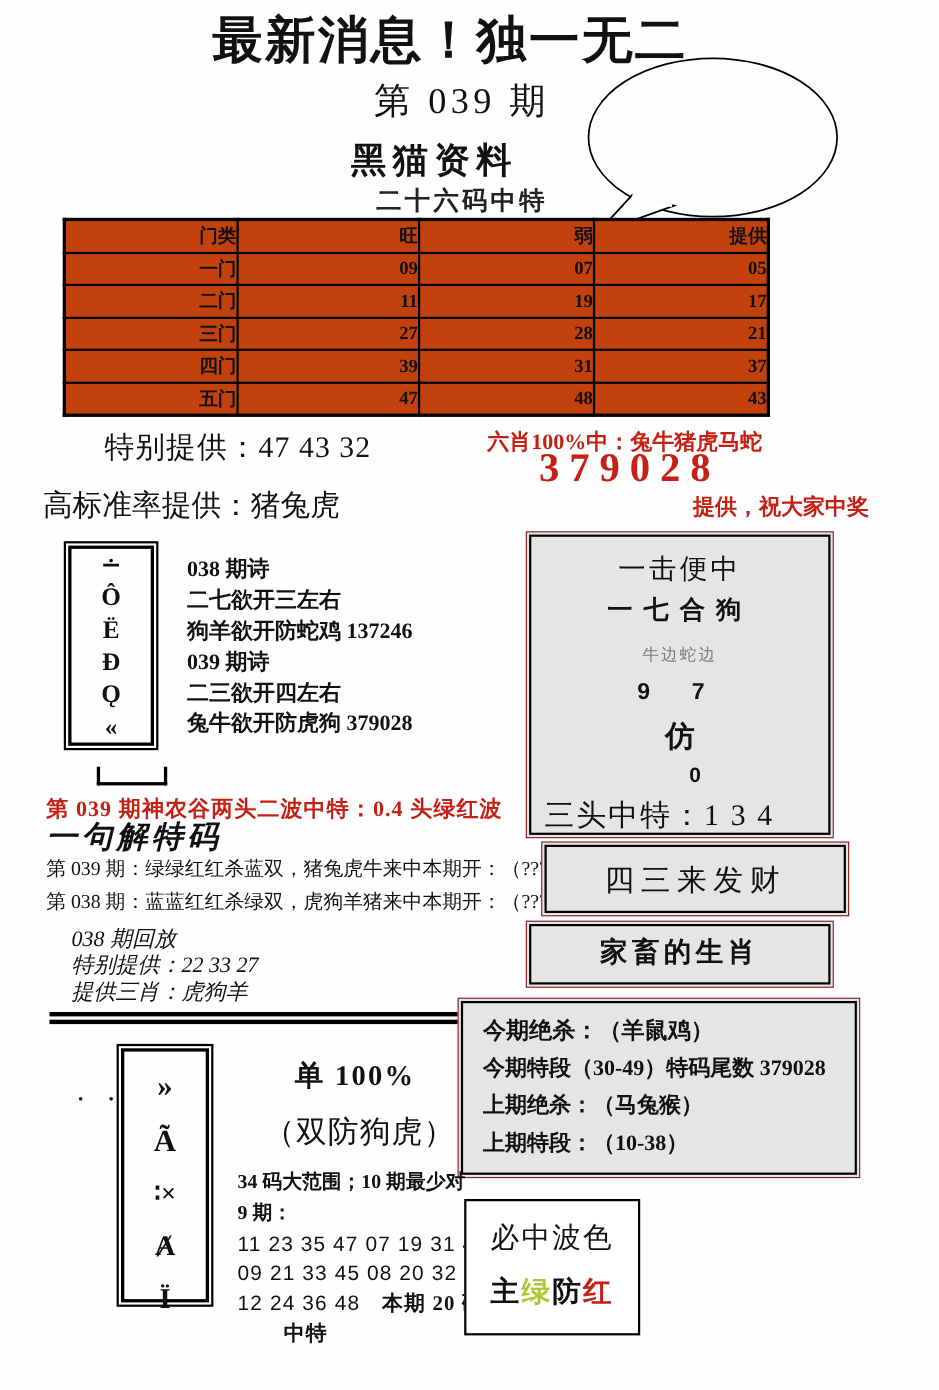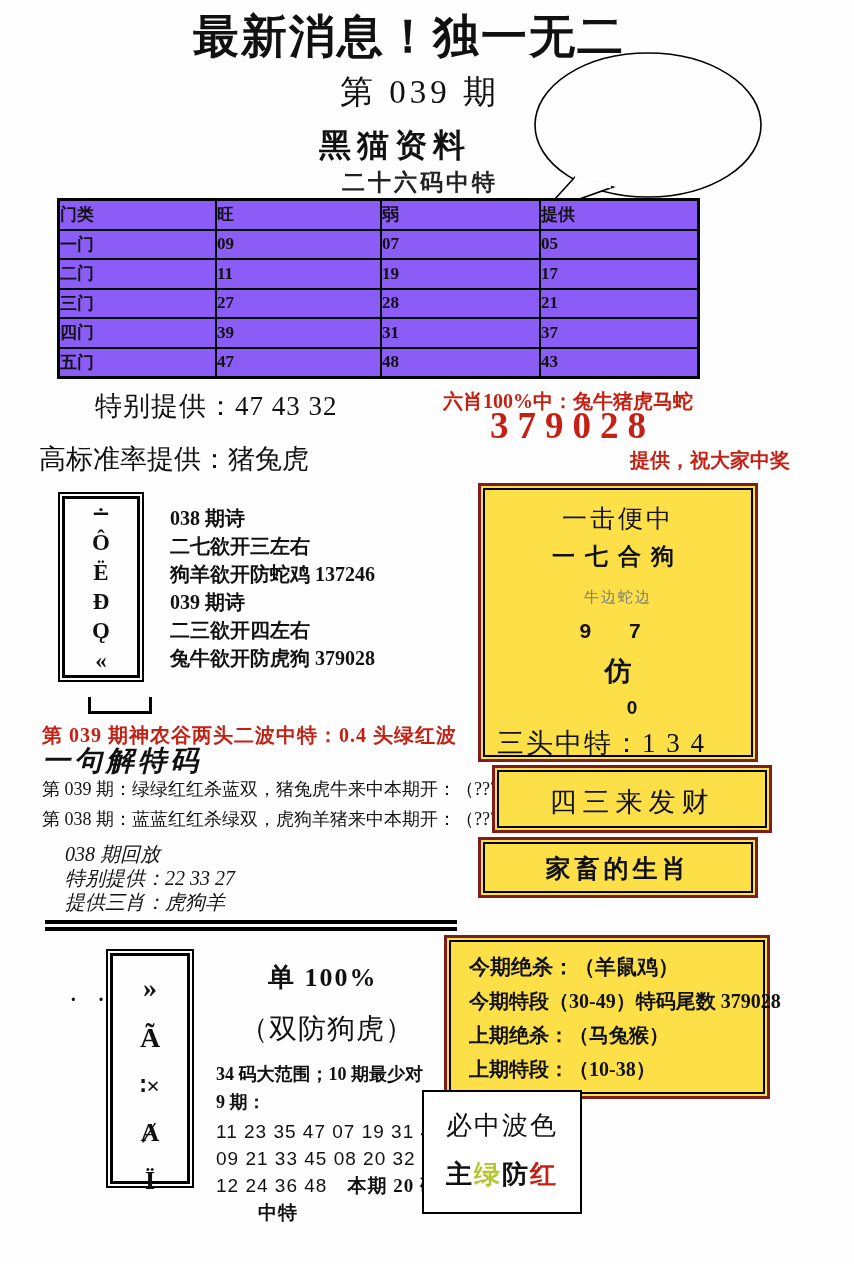--- a/index.html
+++ b/index.html
@@ -11,21 +11,21 @@
   .red{color:#c42114;}
   .center{text-align:center;}
   
   .title{font-size:46px;font-weight:bold;letter-spacing:2px;white-space:nowrap;}
   .issue{font-size:33px;letter-spacing:4px;}
   .brand{font-size:32px;font-weight:bold;letter-spacing:6px;}
   .subtitle{font-size:23px;font-weight:bold;letter-spacing:3px;color:#222;}
   .bubble-text{font-size:15px;font-weight:bold;line-height:19px;white-space:pre-line;}
   
   table.gates{border-collapse:collapse;width:643px;}
-  table.gates td{background:#8b5cf6;border:2px solid #000;text-align:left;
+  table.gates td{background:#c2410c;border:2px solid #000;text-align:right;
                  font-size:17px;font-weight:bold;height:27.5px;padding:0;}
   table.gates{border:3px solid #000;}
   .c0{width:158px;}.c1{width:166px;}.c2{width:160px;}.c3{width:159px;}
   
   .special{font-size:27px;letter-spacing:1px;}
   .sixxiao1{font-size:20px;font-weight:bold;}
   .sixcode{font-size:37px;font-weight:bold;letter-spacing:9px;}
   .sixxiao2{font-size:20px;font-weight:bold;}
   .highrate{font-size:27px;}
   .sealbox{border:2px solid #000;padding:2px;}
@@ -33,21 +33,21 @@
                   display:flex;flex-direction:column;align-items:center;justify-content:space-around;}
   .sealglyph{font-size:23px;font-weight:bold;line-height:1;}
   .bracket{border-left:3px solid #000;border-right:3px solid #000;border-bottom:3px solid #000;}
   .poemline{font-size:20px;font-weight:bold;line-height:28px;white-space:nowrap;}
   .redline{font-size:20px;font-weight:bold;letter-spacing:1px;white-space:nowrap;}
   .solvehead{font-size:28px;font-weight:900;font-style:italic;letter-spacing:4px;}
   .solveline{font-size:18px;line-height:30px;white-space:nowrap;}
   .replay{font-style:italic;font-size:20px;line-height:24px;}
   .dividerbar{height:3px;border-top:4px solid #000;border-bottom:4px solid #000;}
   
-  .dbox{border:3px solid #7f1d1d;padding:2px;box-sizing:border-box;background:#fde047;}
+  .dbox{border:1px solid #7f1d1d;padding:2px;box-sizing:border-box;background:#e5e5e5;}
   .dbox .inner{border:2px solid #000;height:100%;box-sizing:border-box;text-align:center;}
   .hit-t1{font-size:25px;letter-spacing:3px;margin-top:12px;}
   .hit-t2{font-size:23px;font-weight:900;letter-spacing:10px;margin-top:6px;}
   .hit-gray{font-size:15px;color:#7a7a7a;letter-spacing:2px;margin-top:16px;}
   .hit-pair{font-size:21px;font-weight:bold;letter-spacing:16px;margin-top:12px;}
   .hit-mid{font-size:27px;font-weight:bold;margin-top:10px;}
   .hit-zero{font-size:19px;font-weight:bold;margin-top:8px;transform:translateX(14px);}
   .hit-bottom{font-size:27px;text-align:left;padding-left:12px;margin-top:6px;letter-spacing:2px;white-space:nowrap;}
   .fortune{font-size:27px;letter-spacing:6px;line-height:60px;}
   .livestock{font-size:25px;font-weight:bold;letter-spacing:4px;line-height:50px;}
@@ -176,21 +176,21 @@
   </div>
 
   <div class="abs dbox" style="left:492px;top:765px;width:280px;height:68px;">
     <div class="inner fortune">四三来发财</div>
   </div>
 
   <div class="abs dbox" style="left:478px;top:837px;width:280px;height:61px;">
     <div class="inner livestock">家畜的生肖</div>
   </div>
 
-  <div class="abs dbox" style="left:444px;top:907px;width:326px;height:164px;margin-top:28px;">
+  <div class="abs dbox" style="left:416px;top:907px;width:366px;height:164px;">
     <div class="inner" style="text-align:left;padding:8px 0 0 18px;">
       <div class="killline" style="font-size:21px;">今期绝杀：（羊鼠鸡）</div>
       <div class="killline">今期特段（30-49）特码尾数 379028</div>
       <div class="killline">上期绝杀：（马兔猴）</div>
       <div class="killline">上期特段：（10-38）</div>
     </div>
   </div>
 
   <div class="abs b" style="left:70px;top:988px;font-size:20px;letter-spacing:8px;">· ·</div>
 

